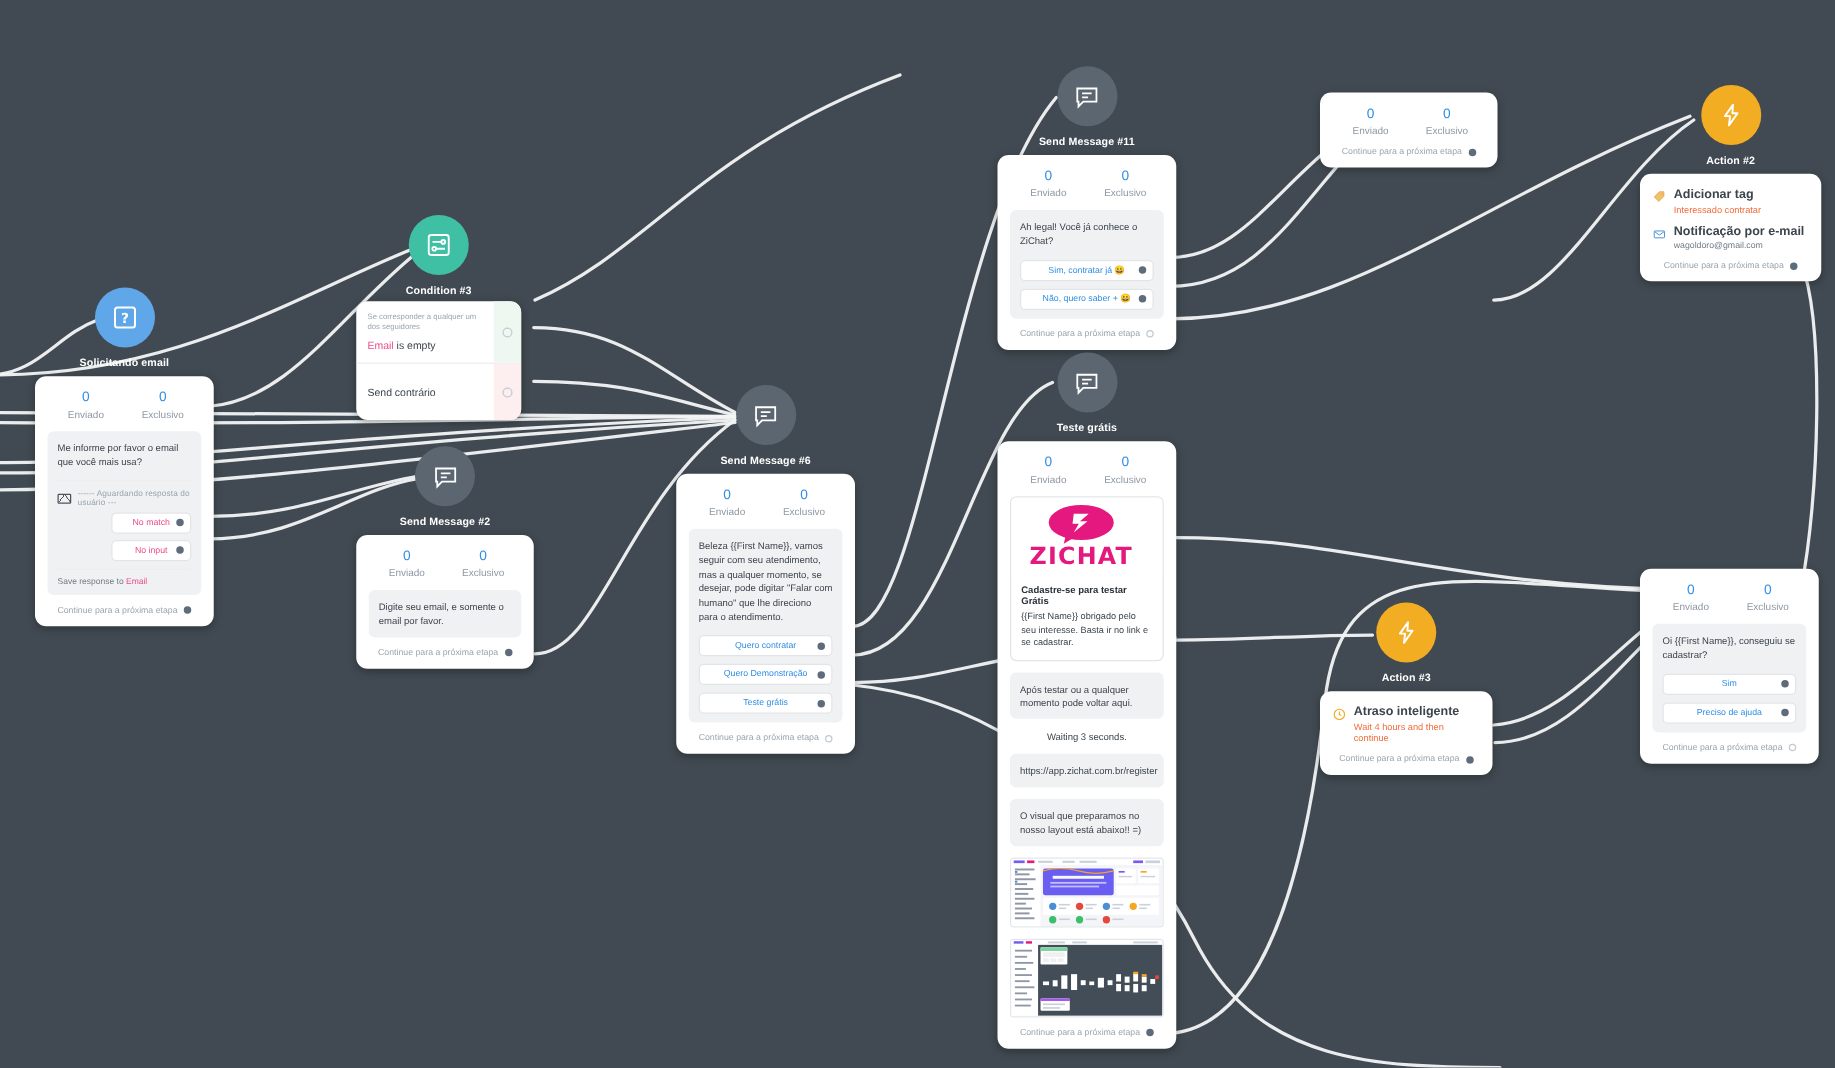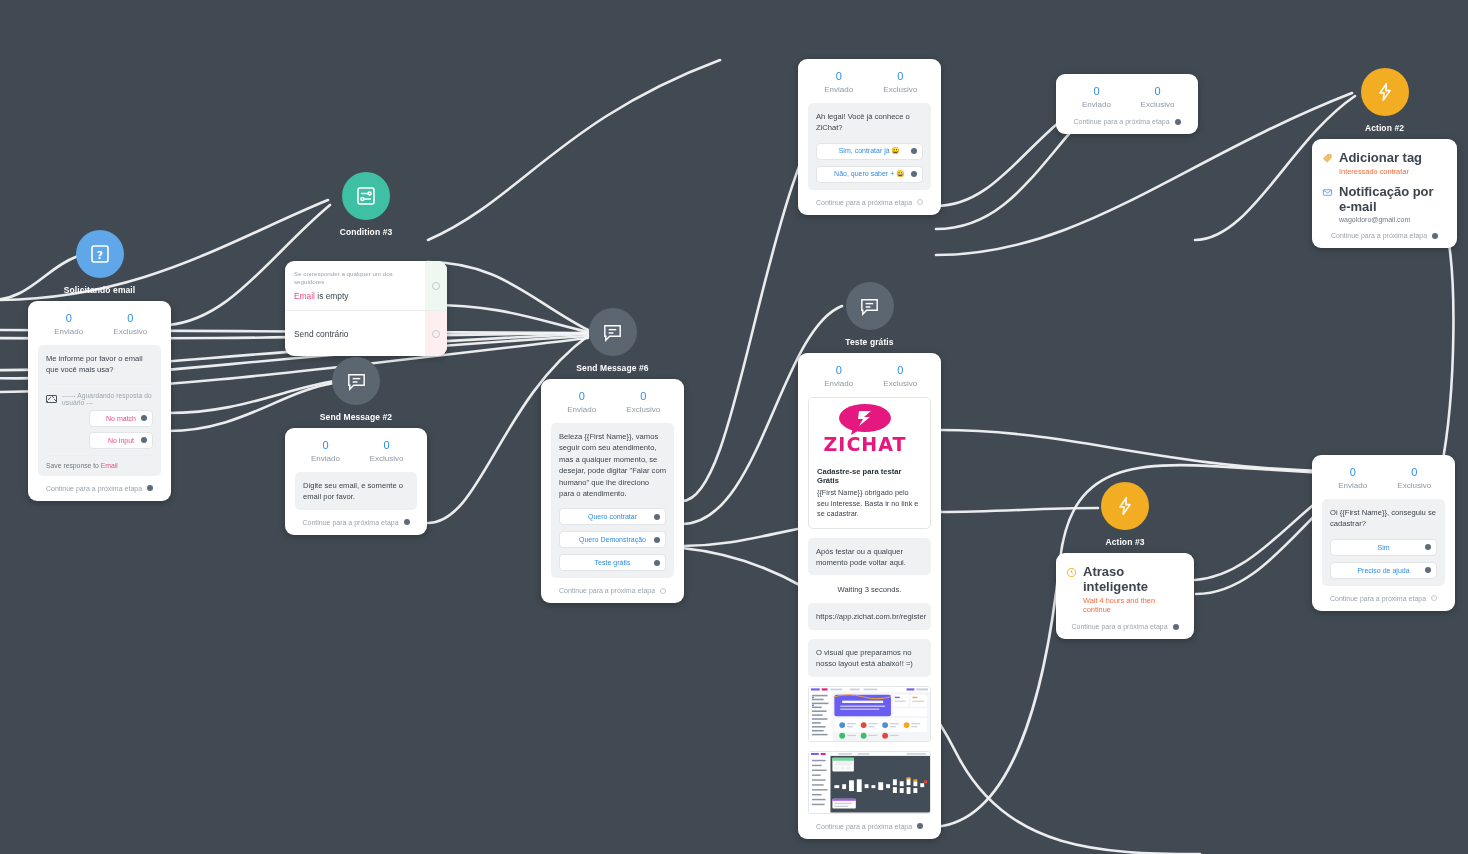--- a/index.html
+++ b/index.html
@@ -79,38 +79,38 @@
     background:
       linear-gradient(to bottom right, transparent 44%, #4b5560 45%, #4b5560 53%, transparent 54%) no-repeat left top/50% 100%,
       linear-gradient(to bottom left, transparent 44%, #4b5560 45%, #4b5560 53%, transparent 54%) no-repeat right top/50% 100%;
   }
   .sep{ border-top:1px solid #ebedef; }
   .saveresp{ font-size:6.8px; color:#6f7a85; padding:6px 0 0 0; }
   .saveresp b{ color:#ea4c89; font-weight:normal; }
 
   
   .condcard{
-    margin-top:24px; background:#fff; border-radius:9px; width:162px;
+    margin-top:4px; background:#fff; border-radius:9px; width:132px;
     box-shadow:0 2px 7px rgba(0,0,0,.28); overflow:hidden;
   }
   .condrow{ display:flex; min-height:46px; }
   .condmain{ flex:1; padding:9px 9px 9px 9px; }
   .condcap{ font-size:6.2px; color:#9aa4ae; line-height:8px; }
   .condval{ font-size:8.4px; color:#3c444d; margin-top:5px; }
   .condval b{ color:#ea4c89; font-weight:normal; }
   .condport{ width:22px; display:flex; align-items:center; justify-content:center; }
   .condport i{ width:8px;height:8px;border-radius:50%; border:1px solid #c3cad1; display:block;}
   .condrow.ok .condport{ background:#eef8f1; }
   .condrow.no .condport{ background:#fdeef0; }
   .condrow.no{ border-top:1px solid #ebedef; }
 
   
   .actrow{ display:flex; gap:6px; align-items:flex-start; margin-top:2px; }
   .actrow + .actrow{ margin-top:8px; }
-  .acttitle{ font-size:13px; color:#3c444d; font-weight:bold; }
+  .acttitle{ font-size:10px; color:#3c444d; font-weight:bold; }
   .actvalue{ font-size:7.4px; color:#f26b3a; margin-top:2px; }
   .actsub{ font-size:7px; color:#6f7a85; margin-top:2px; }
   .tagicon{ width:11px;height:11px;flex:none; }
   .aicon{ width:11px;height:11px;flex:none; }
 
   
   .audio{ text-align:center; margin-top:10px; }
   .audio svg{ display:inline-block; }
   .url{ font-size:7.2px; color:#3c444d; line-height:10px; margin-top:5px; word-break:break-all; }
 
@@ -332,20 +332,30 @@
         </div>
       </div>
       <div class="cont">
         <span>Continue para a próxima etapa</span>
         <i class="dot hollow"></i>
       </div>
     </div>
   </div>
 
   <div class="node" style="left:798px; top:53px;">
+    <div class="nhead">
+      <div class="nicon" style="background:#5c6670;">
+        <svg width="23" height="23" viewBox="0 0 24 24" fill="none" stroke="#fff" stroke-width="1.5">
+          <path d="M4 5h16v11H9l-4 4v-4H4z"></path>
+            <line x1="8" y1="9" x2="16" y2="9"></line>
+            <line x1="8" y1="12.5" x2="13" y2="12.5"></line>
+        </svg>
+      </div>
+      <div class="nlabel">Send Message #11</div>
+    </div>
     <div class="card w143">
       <div class="stats">
         <div class="stat">
           <div class="num">0</div>
           <div class="cap">Enviado</div>
         </div>
         <div class="stat">
           <div class="num">0</div>
           <div class="cap">Exclusivo</div>
         </div>

